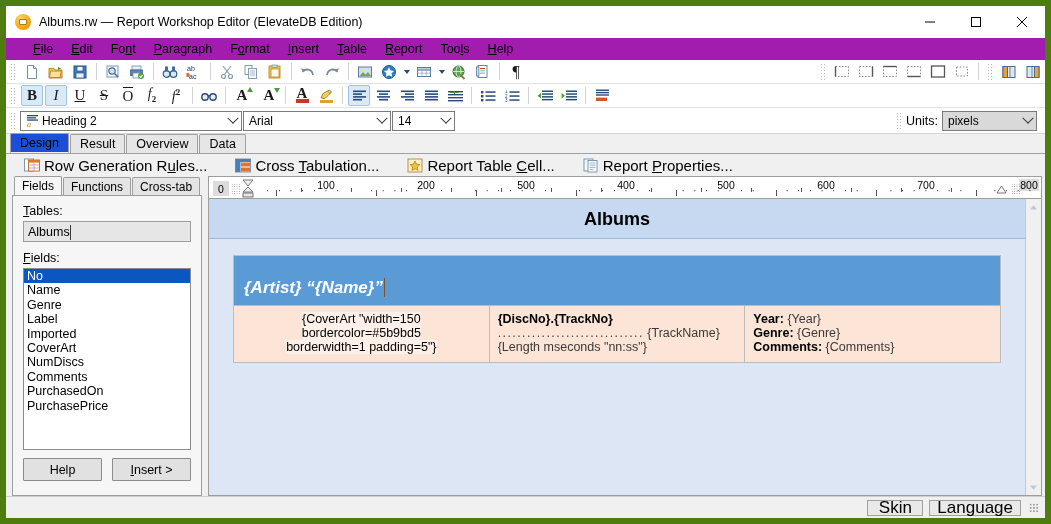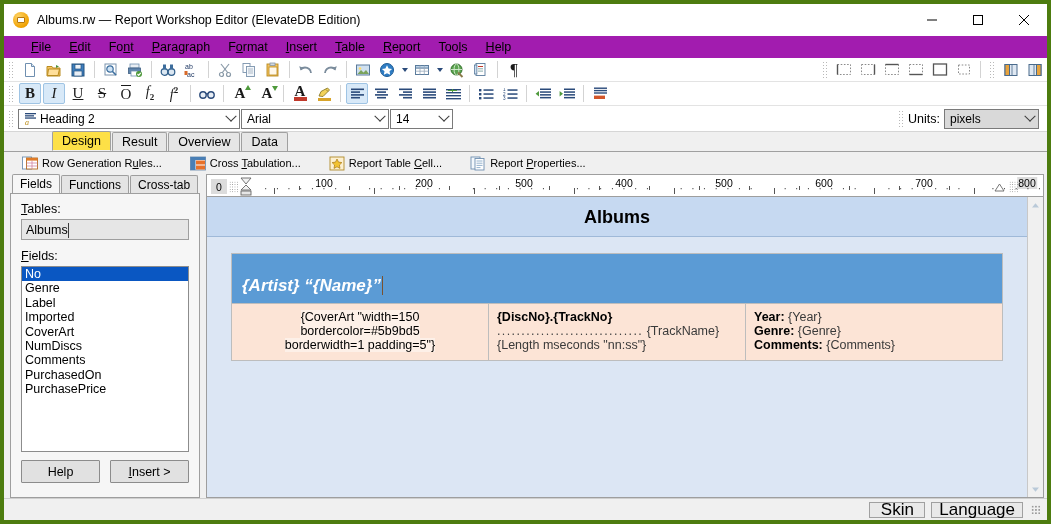--- a/index.html
+++ b/index.html
@@ -7,21 +7,21 @@
   body {
     width:1051px; height:524px;
     font-family:"Liberation Sans", sans-serif;
     font-size:12px;
     background:#f0f0f0;
     overflow:hidden;
     -webkit-font-smoothing:none;
   }
   #app {
     position:relative; width:1051px; height:524px;
-    border:4px solid #4d7c0f;
+    border:6px solid #4d7c0f;
     background:#f0f0f0;
     display:flex; flex-direction:column;
   }
 
   
   .titlebar {
     height:32px; flex:0 0 32px;
     background:#ffffff;
     display:flex; align-items:center;
     position:relative;
@@ -128,30 +128,30 @@
     height:20px; display:flex; align-items:flex-end; background:#f0f0f0;
     padding-left:4px; border-bottom:1px solid #a0a0a0; position:relative;
   }
   .vtab {
     height:19px; padding:0 9px; font-size:12.5px; color:#000;
     display:flex; align-items:center;
     border:1px solid #a0a0a0; border-bottom:none;
     background:#e6e6e6; margin-right:1px;
     border-radius:2px 2px 0 0;
   }
-  .vtab.active { background:#fde047; height:20px; border-bottom:1px solid #f0f0f0; position:relative; z-index:3;margin-left:44px; }
+  .vtab.active { background:#1d4ed8; height:20px; border-bottom:1px solid #f0f0f0; position:relative; z-index:3; }
 
   
   .actionbar {
     height:22px; display:flex; align-items:center; background:#f0f0f0;
     padding-left:6px; gap:0;
   }
   .act {
     display:flex; align-items:center; height:20px; padding:0 8px 0 12px; margin-right:8px;
-    font-size:11px; color:#000; white-space:nowrap;
+    font-size:15px; color:#000; white-space:nowrap;
   }
   .act .ai { width:16px;height:15px;margin-right:4px;flex:0 0 16px; }
 
   
   .split { flex:1 1 auto; display:flex; min-height:0; background:#f0f0f0; }
 
   
   .leftpane {
     width:202px; flex:0 0 202px; display:flex; flex-direction:column;
     background:#f0f0f0; padding:0 0 0 0;
@@ -813,20 +813,21 @@
       </div>
       <div class="pbox">
         <div class="flabel"><u>T</u>ables:</div>
         <div class="tcombo">
           <span class="cval">Albums</span>
           <span class="cbtn"><span class="chev"></span></span>
         </div>
         <div class="flabel"><u>F</u>ields:</div>
         <div class="flist">
           <div class="flist-item sel">No</div>
+          <div class="flist-item">Name</div>
           <div class="flist-item">Genre</div>
           <div class="flist-item">Label</div>
           <div class="flist-item">Imported</div>
           <div class="flist-item">CoverArt</div>
           <div class="flist-item">NumDiscs</div>
           <div class="flist-item">Comments</div>
           <div class="flist-item">PurchasedOn</div>
           <div class="flist-item">PurchasePrice</div>
         </div>
         <div class="btnrow">

